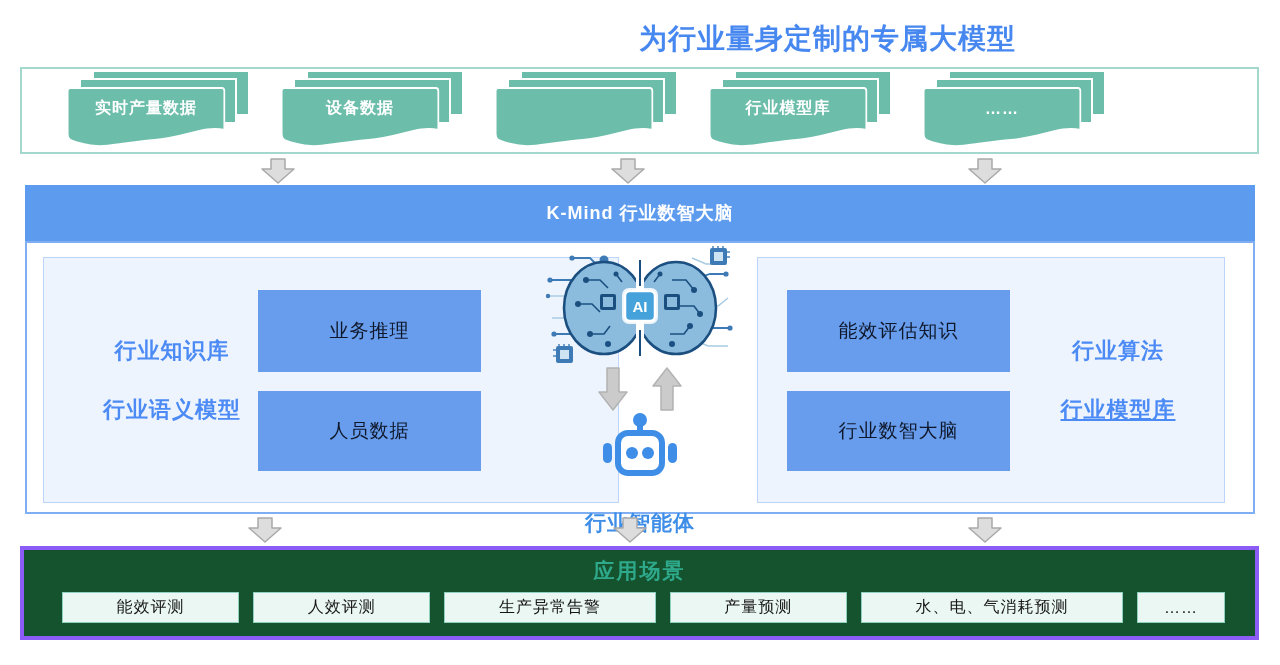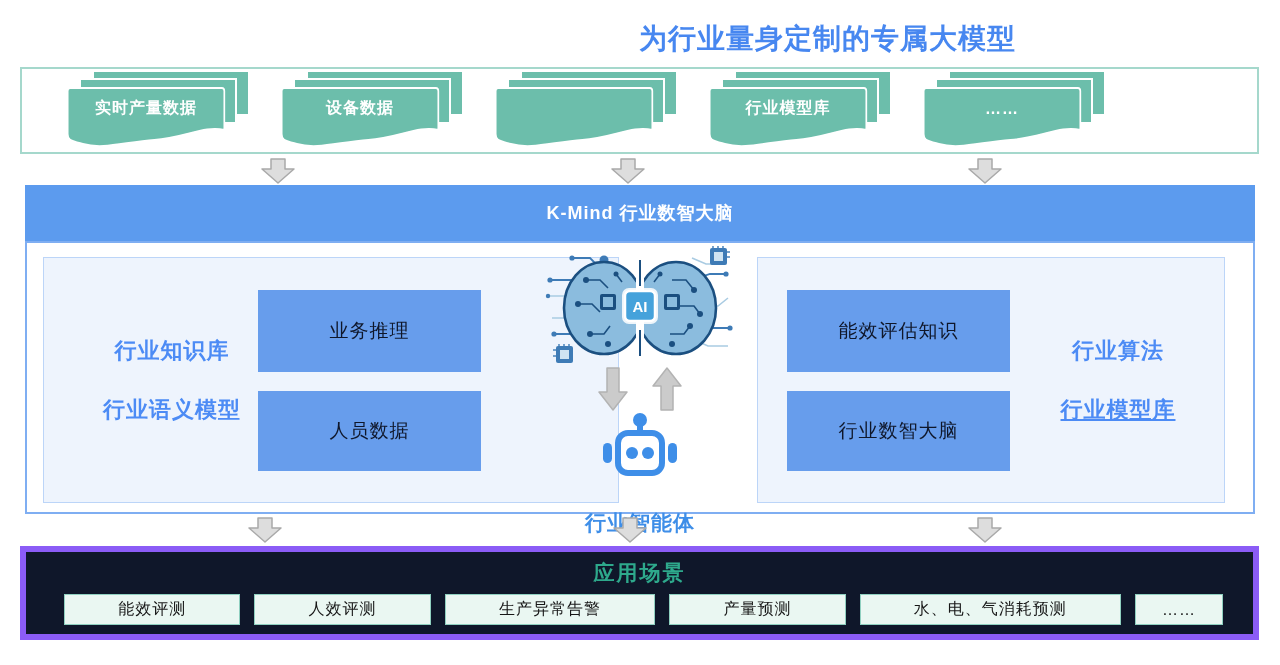--- a/index.html
+++ b/index.html
@@ -47,21 +47,21 @@
   .blue-box { position:absolute; width:223px; background:#679DEC; color:#0f172a;
     display:flex; align-items:center; justify-content:center;
     font-size:19px; letter-spacing:1px; }
 
   
   .agent-label { left:540px; top:477px; width:200px; text-align:center;
     color:#3E8EE8; font-size:21px; font-weight:bold; letter-spacing:1px;margin-top:32px; }
 
   
   .app-box { left:20px; top:546px; width:1239px; height:94px;
-    border:6px solid #8b5cf6; background:#0f172a; }
+    border:4px solid #8b5cf6; background:#14532d; }
   .app-title { position:absolute; left:0; top:7px; width:100%; text-align:center;
     color:#2EA98C; font-size:21px; font-weight:bold; letter-spacing:2px; }
   .app-row { position:absolute; left:38px; right:30px; top:42px; height:31px;
     display:flex; gap:14px; }
   .app-card { flex:1 1 auto; background:#EAF7F2; border:1.5px solid #8FD0C0;
     display:flex; align-items:center; justify-content:center;
     font-size:16px; color:#161616; letter-spacing:1px; }
   .app-card.small { flex:0 0 88px; }
 </style>
 </head>

